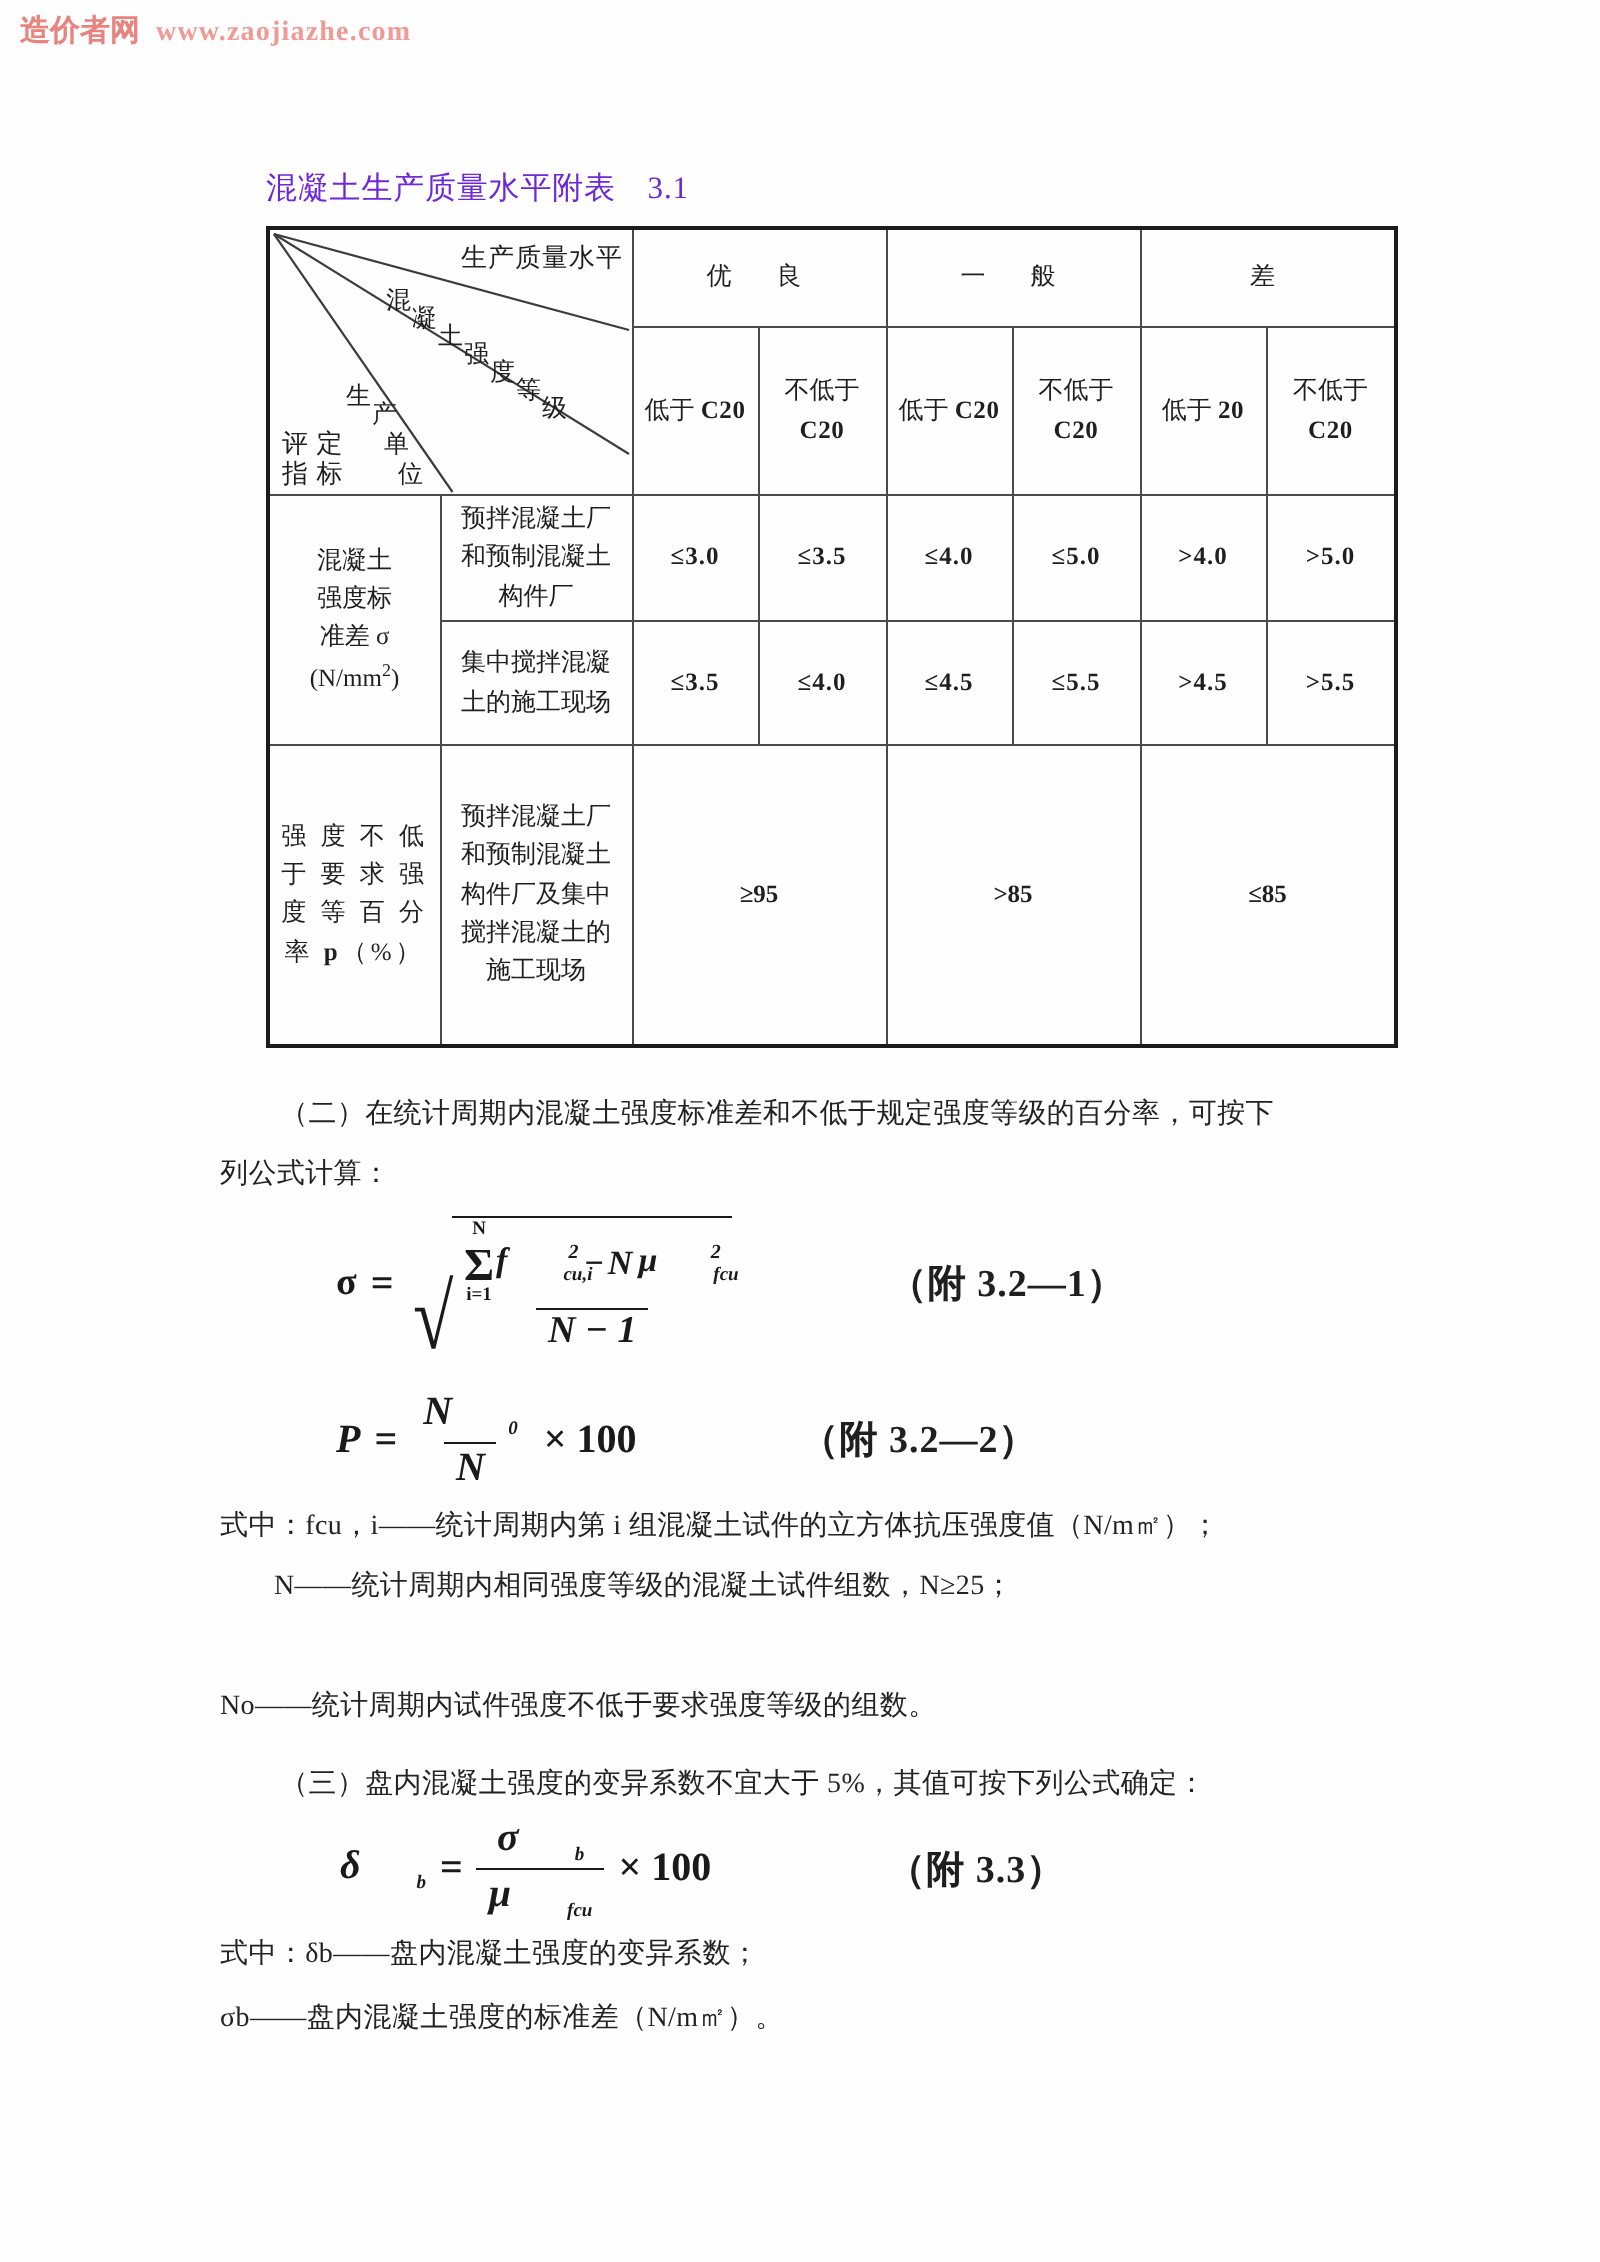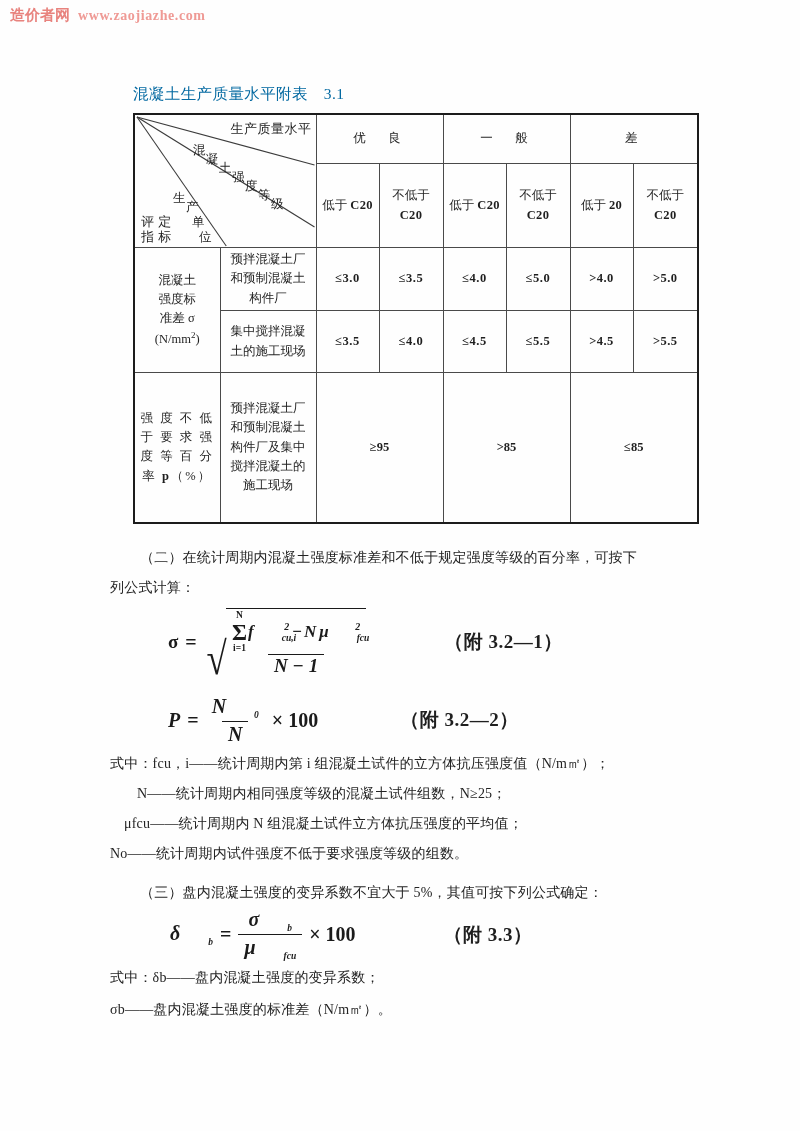--- a/index.html
+++ b/index.html
@@ -46,21 +46,21 @@
     letter-spacing: 0.6px;
   }
 
   
   .doc-title {
     position: absolute;
     left: 133px;
     top: 84px;
     font-size: 15.5px;
     letter-spacing: 0.4px;
-    color: #0369a1;
+    color: #6d28d9;
     white-space: nowrap;
   }
 
   
   .tbl-wrap {
     position: absolute;
     left: 133px;
     top: 113px;
     width: 564px;
   }
@@ -340,21 +340,20 @@
         <span class="num">N<sub>0</sub></span>
         <span class="den">N</span>
       </span>
       <span class="nonital" style="margin-left:7px;">× 100</span>
     </span>
     <span class="fml-tag" style="margin-left:82px;">（附 3.2—2）</span>
   </div>
 
   <div class="para" style="top:749px;">式中：fcu，i——统计周期内第 i 组混凝土试件的立方体抗压强度值（N/m㎡）；</div>
   <div class="para" style="top:779px;margin-left:27px;">N——统计周期内相同强度等级的混凝土试件组数，N≥25；</div>
-  <div class="para" style="top:809px; text-indent:14px;">μfcu——统计周期内 N 组混凝土试件立方体抗压强度的平均值；</div>
   <div class="para" style="top:839px;">No——统计周期内试件强度不低于要求强度等级的组数。</div>
 
   <div class="para indent" style="top:878px;">（三）盘内混凝土强度的变异系数不宜大于 5%，其值可按下列公式确定：</div>
 
   <div class="formula-row" style="left:170px; top:908px;">
     <span class="fml">
       <span>δ<sub>b</sub></span>
       <span class="eq">=</span>
       <span class="frac">
         <span class="num">σ<sub>b</sub></span>

